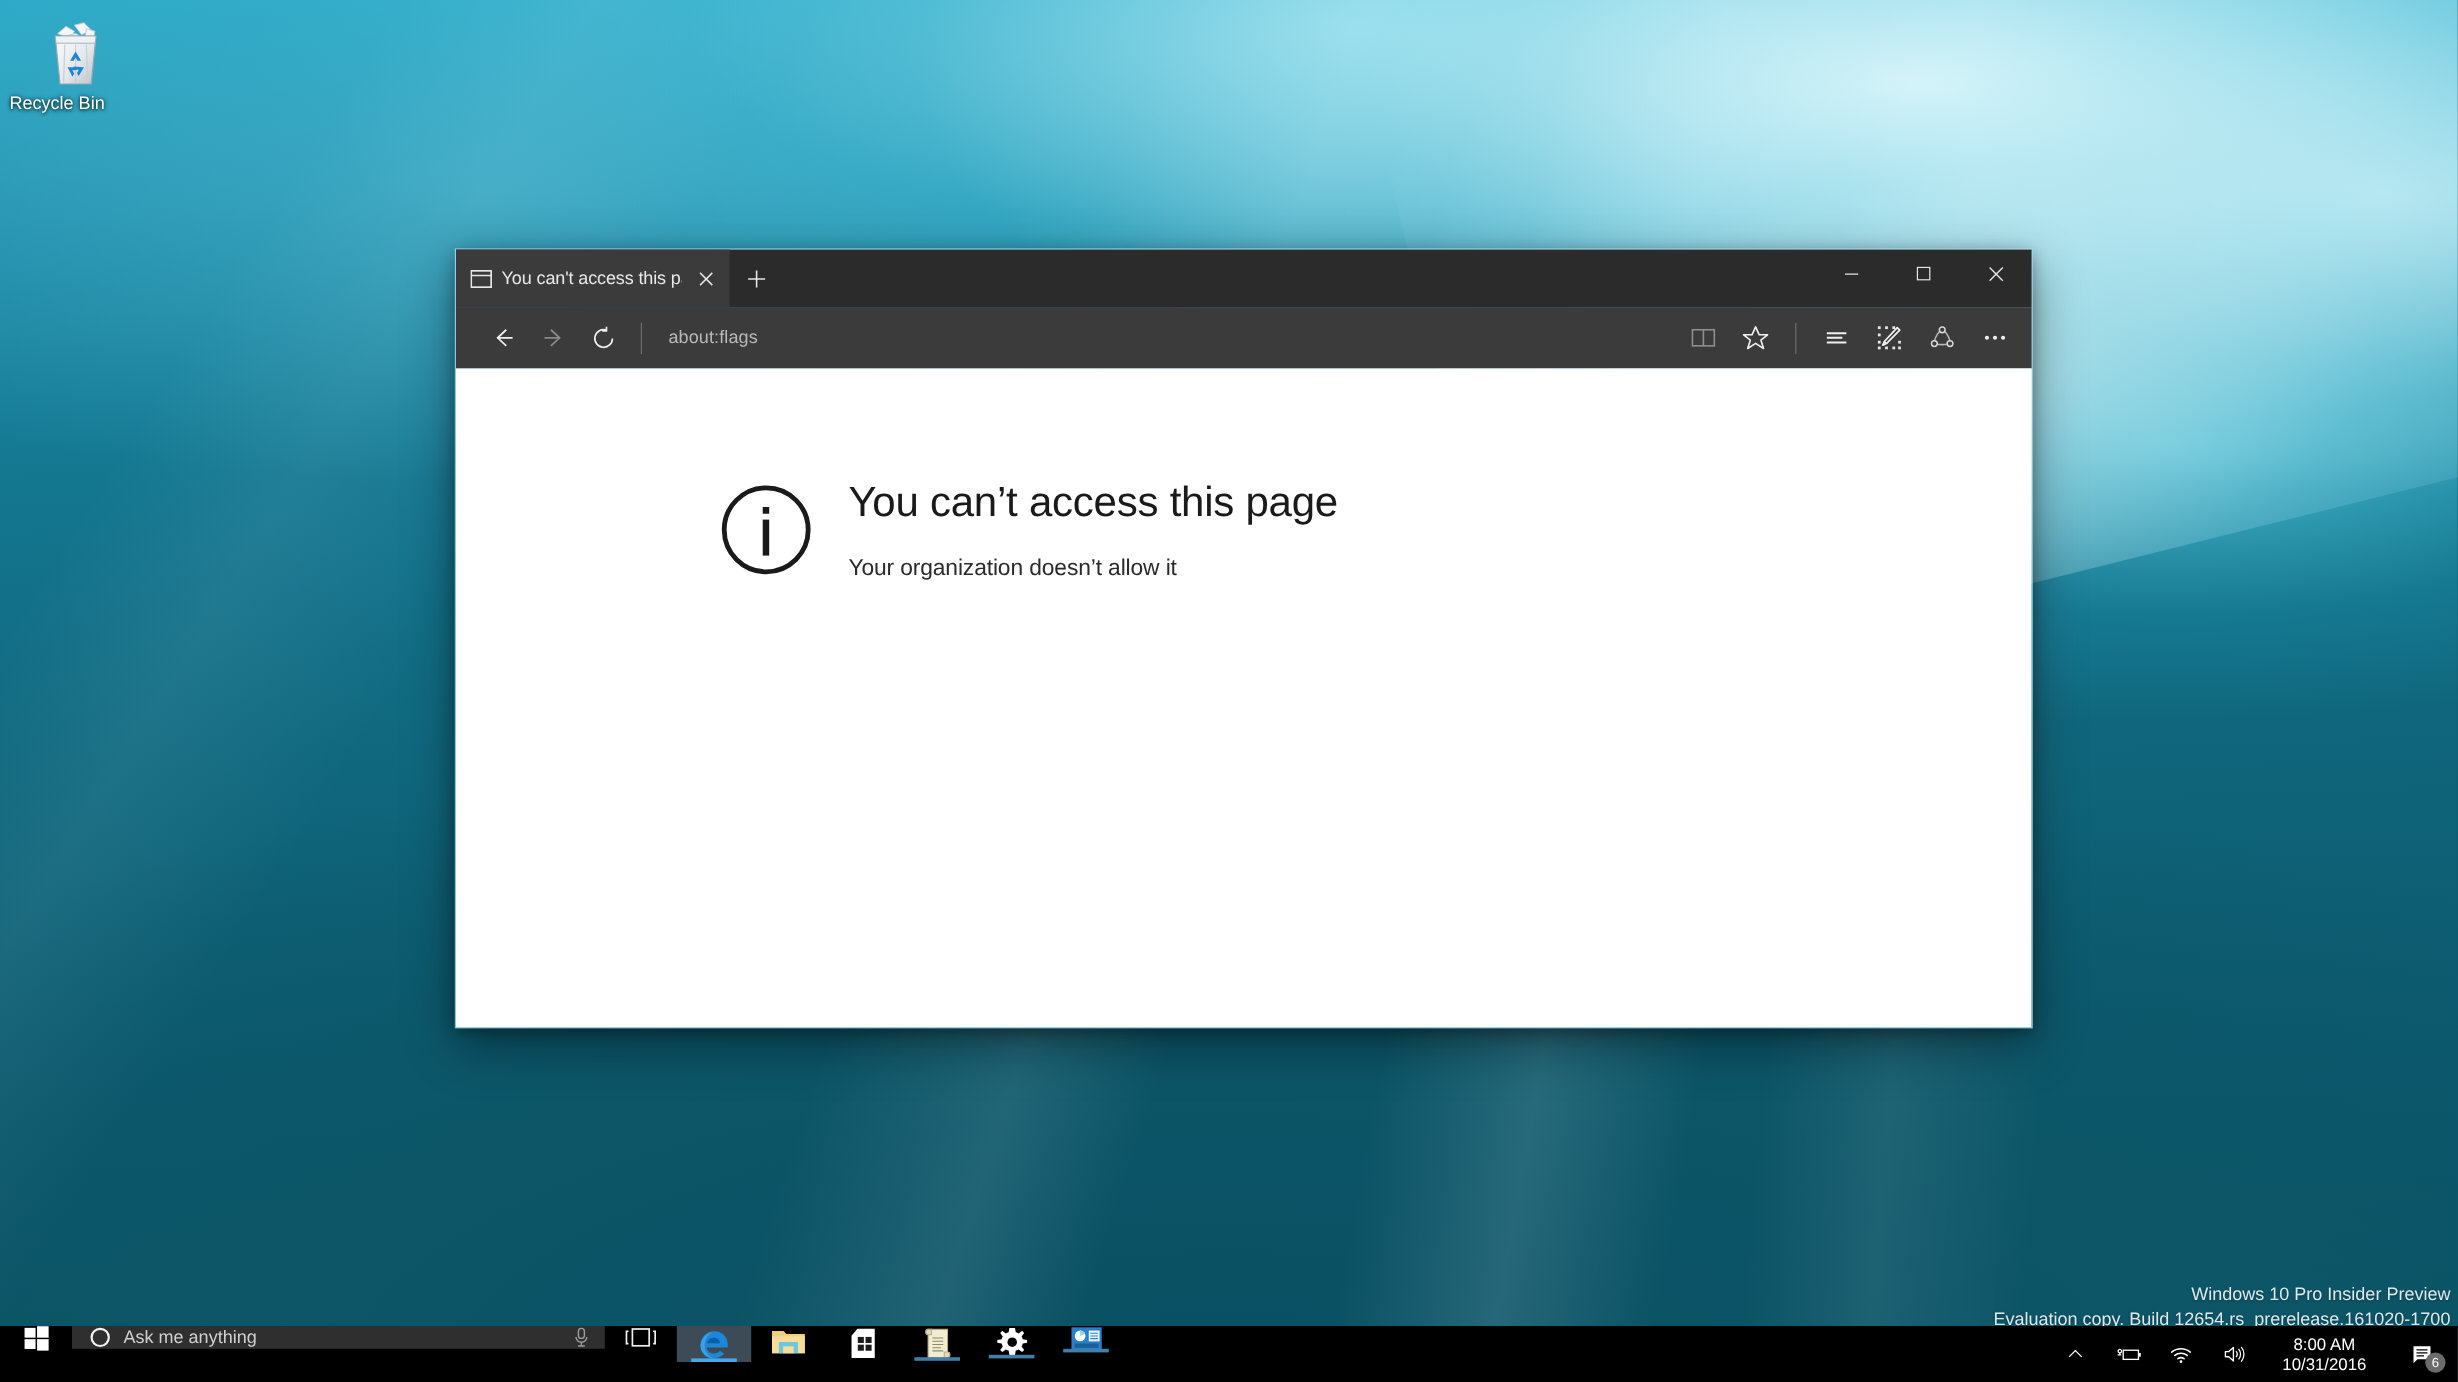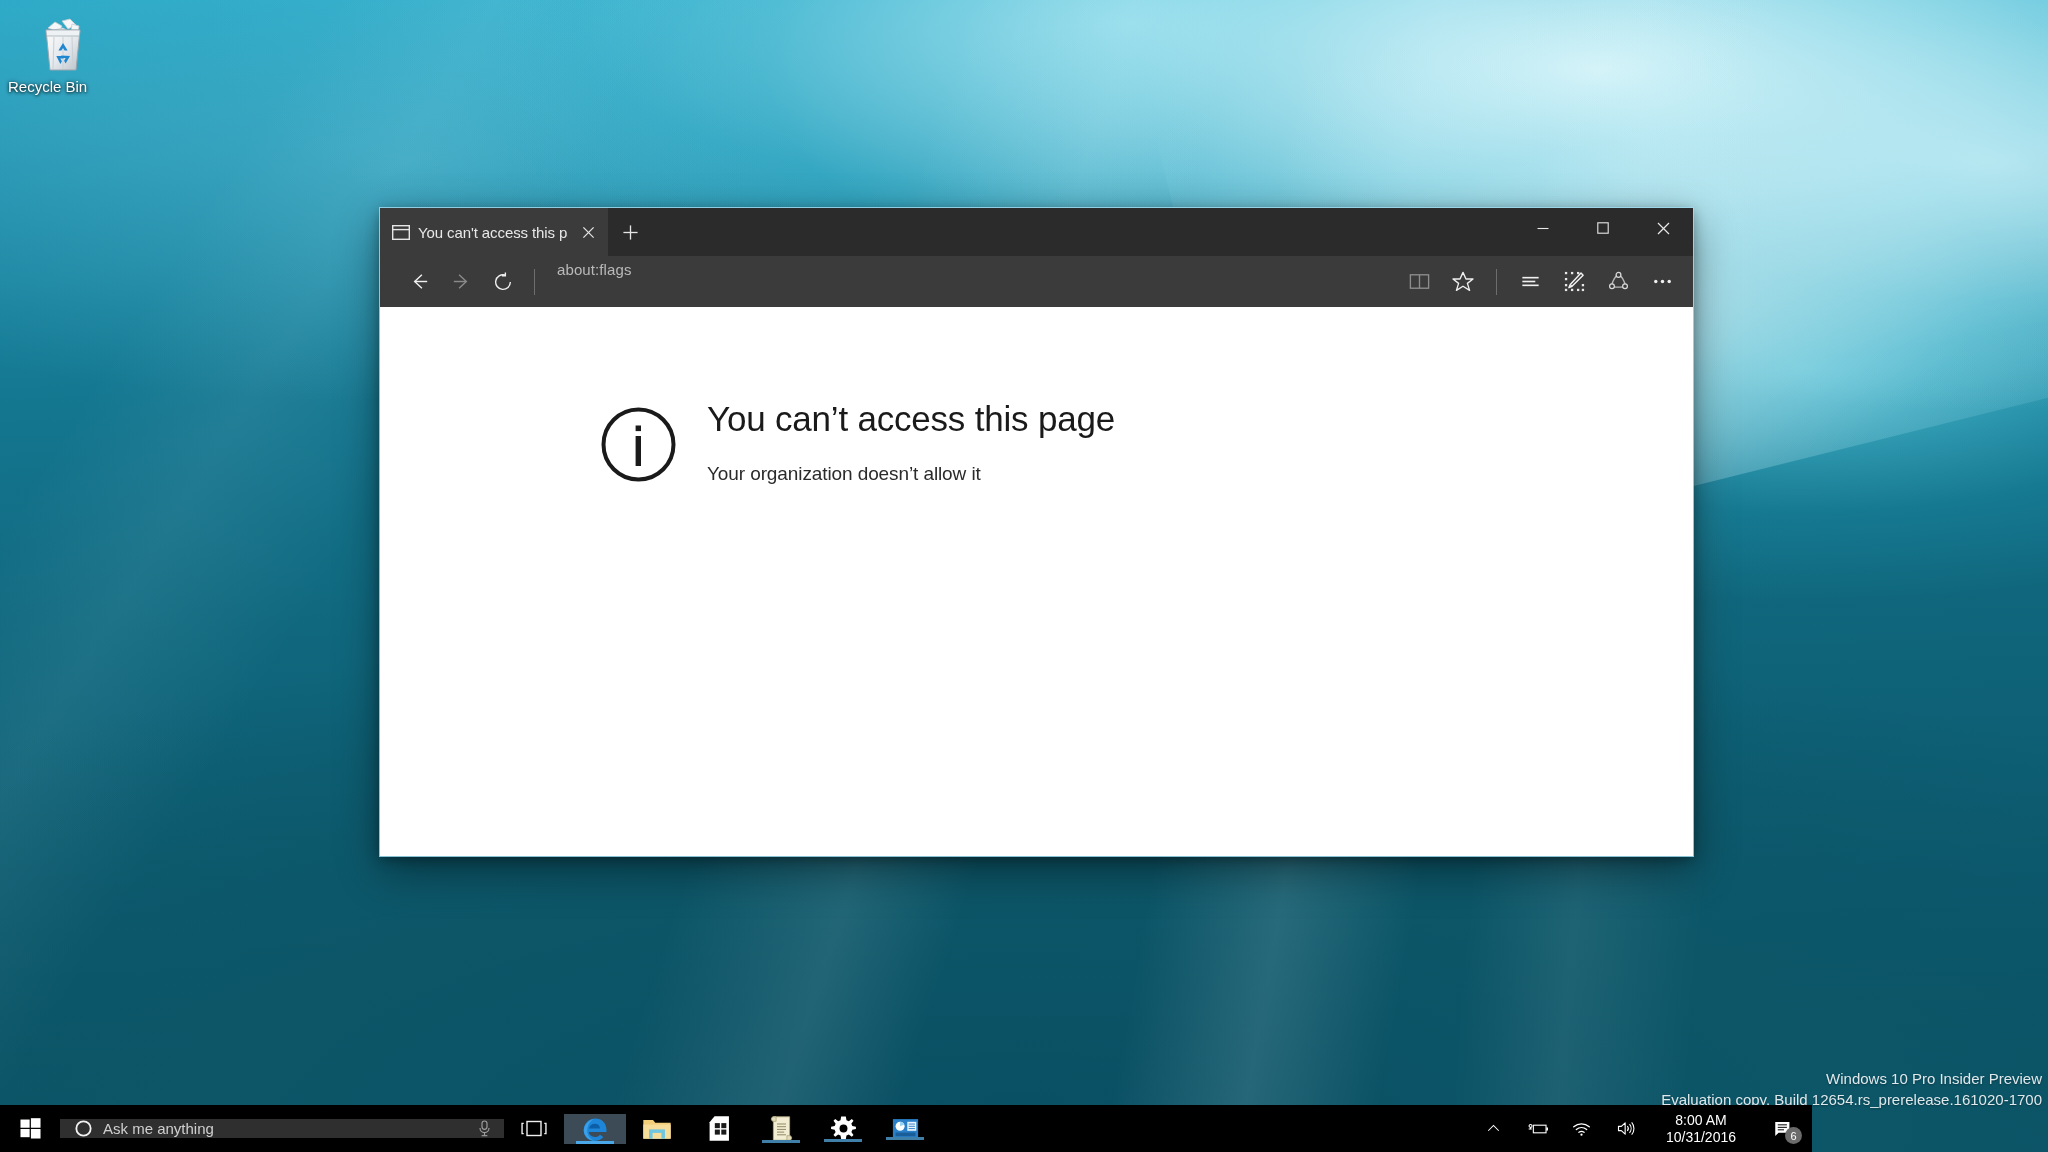--- a/index.html
+++ b/index.html
@@ -54,37 +54,37 @@
   .tab-title { color:#e8e8e8; font-size:15px; white-space:nowrap; overflow:hidden;
     flex:1; letter-spacing:-0.1px; }
   .tab-close { width:24px; height:24px; flex:none; display:flex; align-items:center; justify-content:center; }
   .newtab { width:44px; height:48px; display:flex; align-items:center; justify-content:center; }
   .wincontrols { position:absolute; right:0; top:0; height:40px; display:flex; }
   .wc-btn { width:60px; height:40px; display:flex; align-items:center; justify-content:center; }
 
   #toolbar { height:51px; background:#3b3b3b; display:flex; align-items:center; padding:0 10px 0 18px; }
   .tb-btn { width:42px; height:42px; display:flex; align-items:center; justify-content:center; flex:none; }
   .tb-sep { width:1px; height:26px; background:#6d6d6d; margin:0 10px; flex:none; }
-  #addressbar { flex:1; height:42px; display:flex; padding-left:12px; }
+  #addressbar { flex:1; height:42px; display:flex; align-items:center; padding-left:12px; }
   #addressbar .url { color:#b9b9b9; font-size:15px; letter-spacing:0.1px; }
   .tb-right { display:flex; align-items:center; gap:2px; }
 
   #content { height:549px; background:#fff; position:relative; }
-  #error-block { position:absolute; left:220px; top:92px; display:flex; align-items:center; gap:30px; }
+  #error-block { position:absolute; left:220px; top:92px; display:flex; align-items:flex-start; gap:30px; }
   .err-icon { width:77px; height:77px; flex:none; margin-top:4px; }
   .err-h1 { font-size:35px; font-weight:400; color:#1a1a1a; line-height:40px; letter-spacing:-0.2px; }
   .err-sub { font-size:19px; font-weight:400; color:#2b2b2b; margin-top:24px; letter-spacing:-0.1px; }
 
   
   #watermark { position:absolute; right:6px; bottom:42px; text-align:right;
     color:#dfe9ec; font-size:15px; line-height:21px; text-shadow:0 1px 2px rgba(0,0,0,0.35); }
 
   
-  #taskbar { position:absolute; left:0; bottom:0; width:1812px; height:47px;
-    background:#000; display:flex; align-items:center; }
+  #taskbar { position:absolute; left:0; bottom:0; width:2048px; height:47px;
+    background:#000; display:flex; align-items:flex-start; }
   #start-btn { width:60px; display:flex; align-items:center; justify-content:center; }
   #search-box { width:444px; background:#2f2f2f; display:flex; align-items:center;
     padding:0 12px 0 14px; gap:10px; }
   #search-box .placeholder { flex:1; color:#cfcfcf; font-size:15px; }
   #taskview { width:60px; display:flex; align-items:center; justify-content:center; }
   .task-icon { width:62px; display:flex; align-items:center; justify-content:center;
     position:relative; flex:none; }
   .task-icon.active { background:#3c4b55; }
   .underline { position:absolute; left:12px; right:12px; bottom:0; height:3px; background:#4aa8e8; }
   .underline.dim { background:#3f7fa8; }

